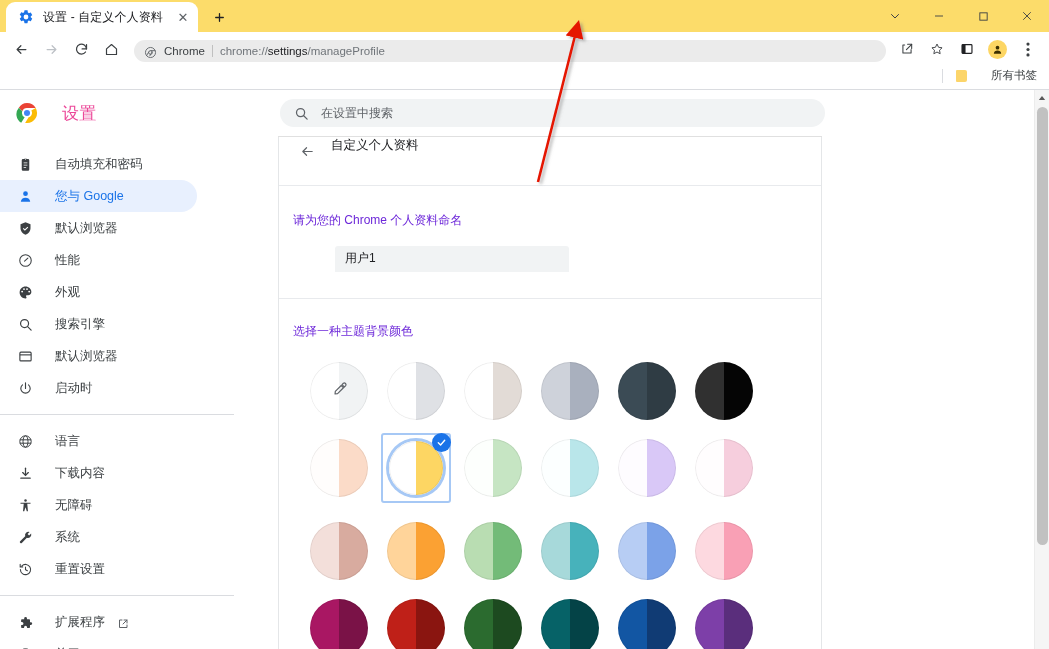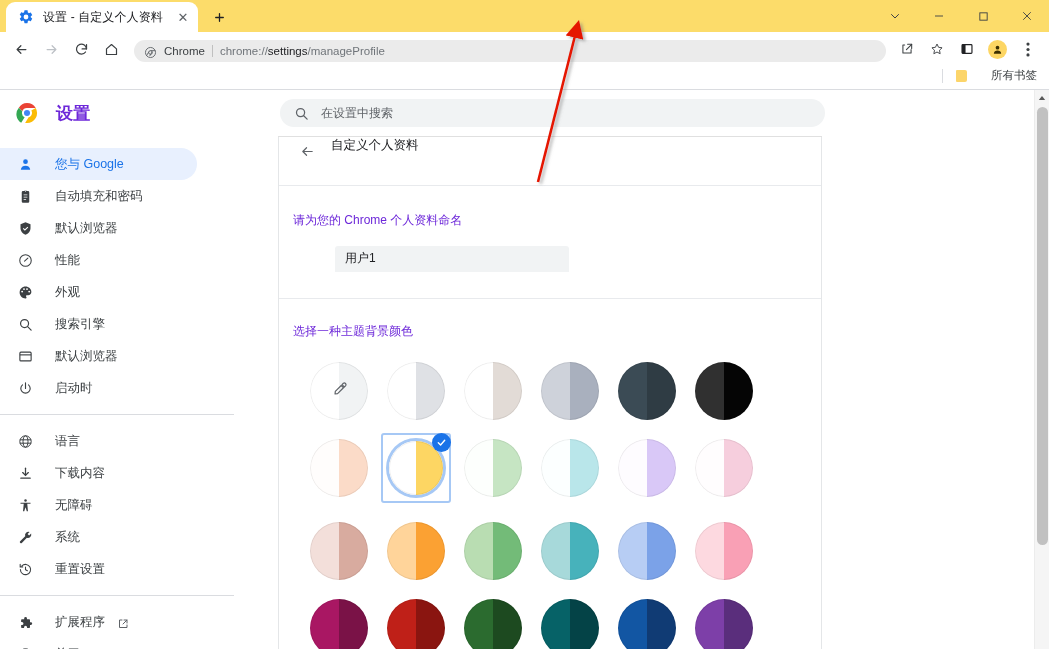--- a/index.html
+++ b/index.html
@@ -113,21 +113,21 @@
   }
 
   
   .settings-header {
     position: absolute; top: 0; left: 0; width: 1034px; height: 46px;
     background: #ffffff;
     display: flex; align-items: center;
   }
   .chrome-logo { width: 22px; height: 22px; margin-left: 16px; flex: 0 0 22px; }
   .settings-title {
-    font-size: 17px; color: #6d28d9; margin-left: 18px; letter-spacing: .3px; font-weight: bold;
+    font-size: 17px; color: #ec4899; margin-left: 24px; letter-spacing: .3px;
   }
   .search-box {
     position: absolute; left: 280px; top: 9px;
     width: 545px; height: 28px;
     background: #f1f3f4; border-radius: 14px;
     display: flex; align-items: center; padding: 0 14px;
   }
   .search-icon-wrap { width: 15px; height: 15px; flex: 0 0 15px; color: #5f6368; }
   .search-ph { font-size: 12px; color: #5f6368; margin-left: 12px; }
 
@@ -396,37 +396,37 @@
             <circle cx="10.5" cy="10.5" r="6.5"></circle>
             <path d="M15.5 15.5L21 21"></path>
           </svg>
       </span>
       <span class="search-ph">在设置中搜索</span>
     </div>
   </div>
 
   <div class="sidebar">
 
+    <div class="nav-item">
+      <span class="nav-icon">
+          <svg width="15" height="15" viewBox="0 0 24 24" fill="#3c4043">
+            <path d="M16 3h-2.2a2 2 0 0 0-3.6 0H8a2 2 0 0 0-2 2v15a2 2 0 0 0 2 2h8a2 2 0 0 0 2-2V5a2 2 0 0 0-2-2zm-4-.6a.9.9 0 1 1 0 1.8.9.9 0 0 1 0-1.8zM9 8.6h6v1.5H9zm0 3.6h6v1.5H9zm0 3.6h4v1.5H9z"></path>
+          </svg>
+        </span>
+      <span class="nav-label">自动填充和密码</span>
+    </div>
+
     <div class="nav-item active">
       <span class="nav-icon">
           <svg width="15" height="15" viewBox="0 0 24 24" fill="#1a73e8">
             <circle cx="12" cy="7.5" r="3.8"></circle>
             <path d="M4.5 20.5c0-4.1 3.4-6.6 7.5-6.6s7.5 2.5 7.5 6.6z"></path>
           </svg>
         </span>
       <span class="nav-label">您与 Google</span>
-    </div>
-
-    <div class="nav-item">
-      <span class="nav-icon">
-          <svg width="15" height="15" viewBox="0 0 24 24" fill="#3c4043">
-            <path d="M16 3h-2.2a2 2 0 0 0-3.6 0H8a2 2 0 0 0-2 2v15a2 2 0 0 0 2 2h8a2 2 0 0 0 2-2V5a2 2 0 0 0-2-2zm-4-.6a.9.9 0 1 1 0 1.8.9.9 0 0 1 0-1.8zM9 8.6h6v1.5H9zm0 3.6h6v1.5H9zm0 3.6h4v1.5H9z"></path>
-          </svg>
-        </span>
-      <span class="nav-label">自动填充和密码</span>
     </div>
 
     <div class="nav-item">
       <span class="nav-icon">
           <svg width="15" height="15" viewBox="0 0 24 24" fill="#3c4043">
             <path d="M12 2l8 3.2v6c0 5-3.4 9.6-8 10.8-4.6-1.2-8-5.8-8-10.8v-6z"></path>
             <path d="M11 13.2l-2.1-2.1-1.2 1.2 3.3 3.3 5.4-5.4-1.2-1.2z" fill="#fff"></path>
           </svg>
         </span>
       <span class="nav-label">默认浏览器</span>

